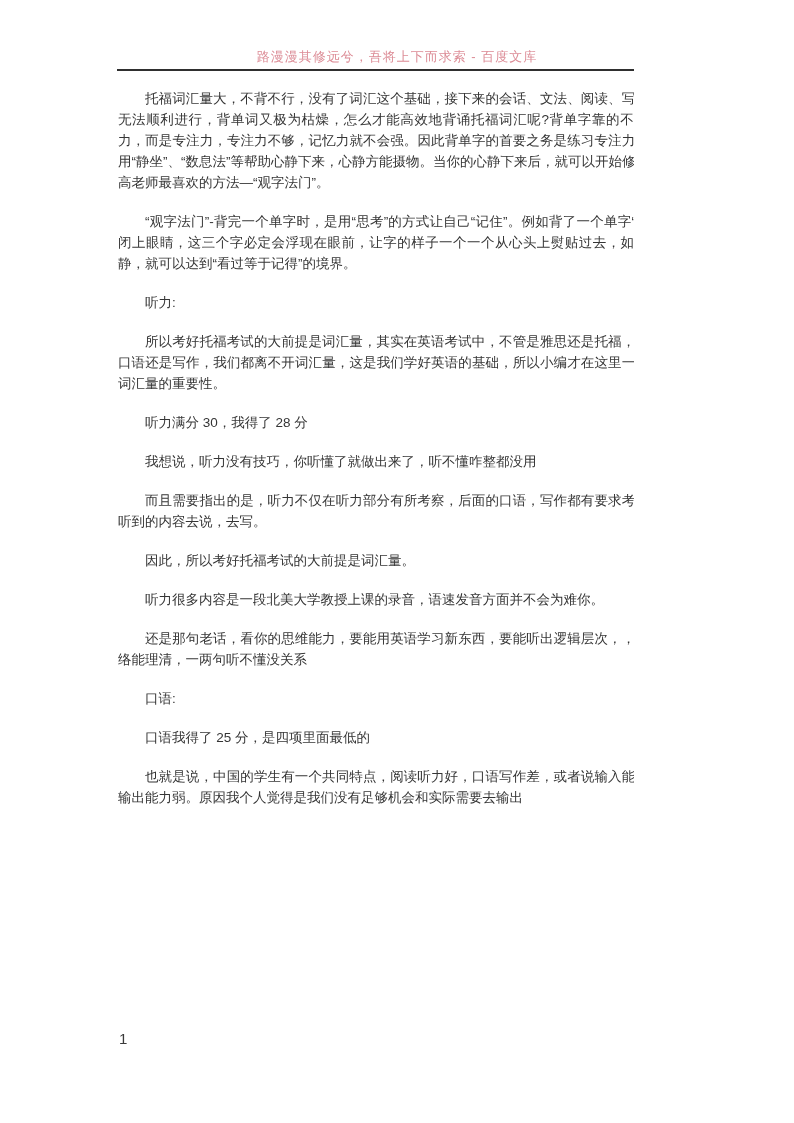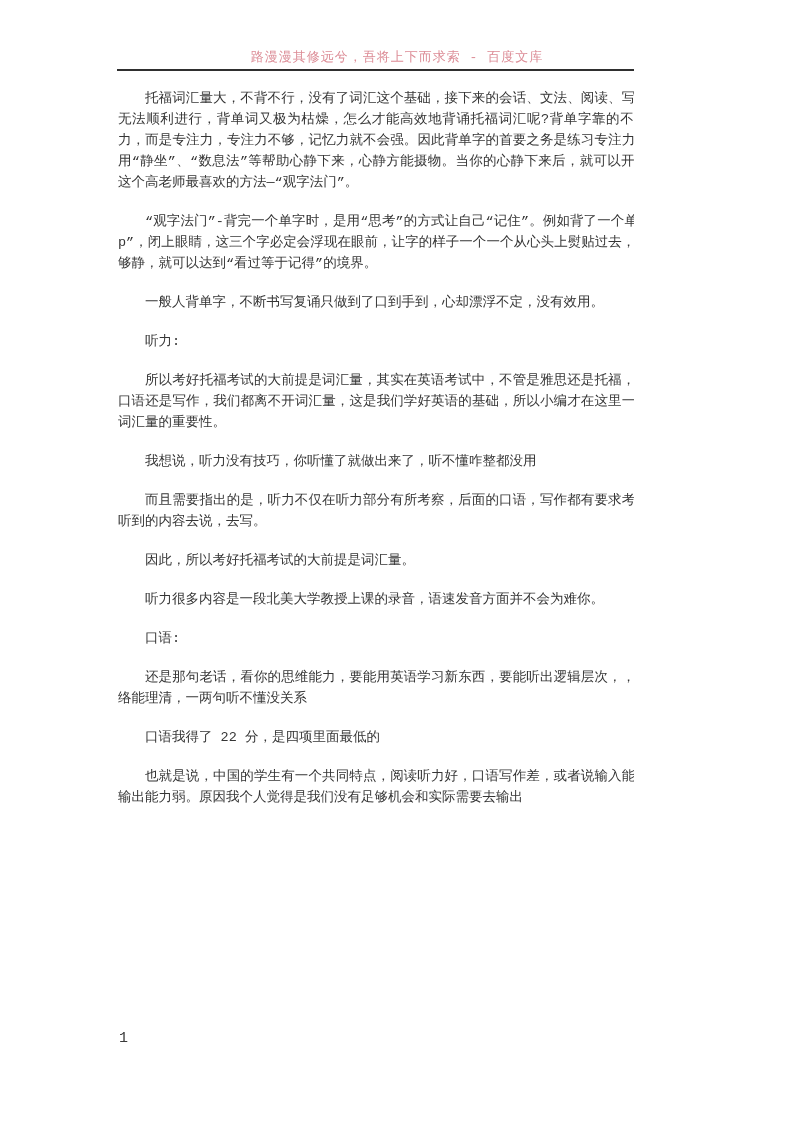--- a/index.html
+++ b/index.html
@@ -6,21 +6,21 @@
     margin: 0;
     padding: 0;
     background: #ffffff;
   }
   .page {
     position: relative;
     width: 634px;
     height: 1123px;
     background: #ffffff;
     overflow: hidden;
-    font-family: Liberation Mono, monospace;
+    font-family: Liberation Sans, sans-serif;
   }
   .page-header {
     position: absolute;
     top: 48px;
     left: 118px;
     width: 558px;
     text-align: center;
     font-size: 13px;
     letter-spacing: 1px;
     white-space: nowrap;
@@ -60,26 +60,26 @@
 <body>
 
 <div class="page">
   <div class="page-header">
     <span class="header-text" style="color: rgb(220, 140, 150);">路漫漫其修远兮，吾将上下而求索 - 百度文库</span>
   </div>
   <div class="header-rule"></div>
   <div class="doc-content" id="doc-content">
       <p>托福词汇量大，不背不行，没有了词汇这个基础，接下来的会话、文法、阅读、写作都将无法顺利进行，背单词又极为枯燥，怎么才能高效地背诵托福词汇呢?背单字靠的不是记忆力，而是专注力，专注力不够，记忆力就不会强。因此背单字的首要之务是练习专注力，可利用“静坐”、“数息法”等帮助心静下来，心静方能摄物。当你的心静下来后，就可以开始修练这个高老师最喜欢的方法—“观字法门”。</p>
       <p>“观字法门”-背完一个单字时，是用“思考”的方式让自己“记住”。例如背了一个单字“imp”，闭上眼睛，这三个字必定会浮现在眼前，让字的样子一个一个从心头上熨贴过去，如果心够静，就可以达到“看过等于记得”的境界。</p>
-      <p>一般人背单字，不断书写复诵只做到了口到手到，心却漂浮不定，没有效用。</p>
       <p>听力:</p>
       <p>所以考好托福考试的大前提是词汇量，其实在英语考试中，不管是雅思还是托福，不管是口语还是写作，我们都离不开词汇量，这是我们学好英语的基础，所以小编才在这里一再提示词汇量的重要性。</p>
+      <p>听力满分 30，我得了 28 分</p>
       <p>我想说，听力没有技巧，你听懂了就做出来了，听不懂咋整都没用</p>
       <p>而且需要指出的是，听力不仅在听力部分有所考察，后面的口语，写作都有要求考生根据听到的内容去说，去写。</p>
       <p>因此，所以考好托福考试的大前提是词汇量。</p>
       <p>听力很多内容是一段北美大学教授上课的录音，语速发音方面并不会为难你。</p>
+      <p>还是那句老话，看你的思维能力，要能用英语学习新东西，要能听出逻辑层次，，只要脉络能理清，一两句听不懂没关系</p>
       <p>口语:</p>
-      <p>还是那句老话，看你的思维能力，要能用英语学习新东西，要能听出逻辑层次，，只要脉络能理清，一两句听不懂没关系</p>
-      <p>口语我得了 22 分，是四项里面最低的</p>
+      <p>口语我得了 25 分，是四项里面最低的</p>
       <p>也就是说，中国的学生有一个共同特点，阅读听力好，口语写作差，或者说输入能力强，输出能力弱。原因我个人觉得是我们没有足够机会和实际需要去输出</p>
     </div>
   <div class="page-footer">1</div>
 </div>
 
 </body></html>

